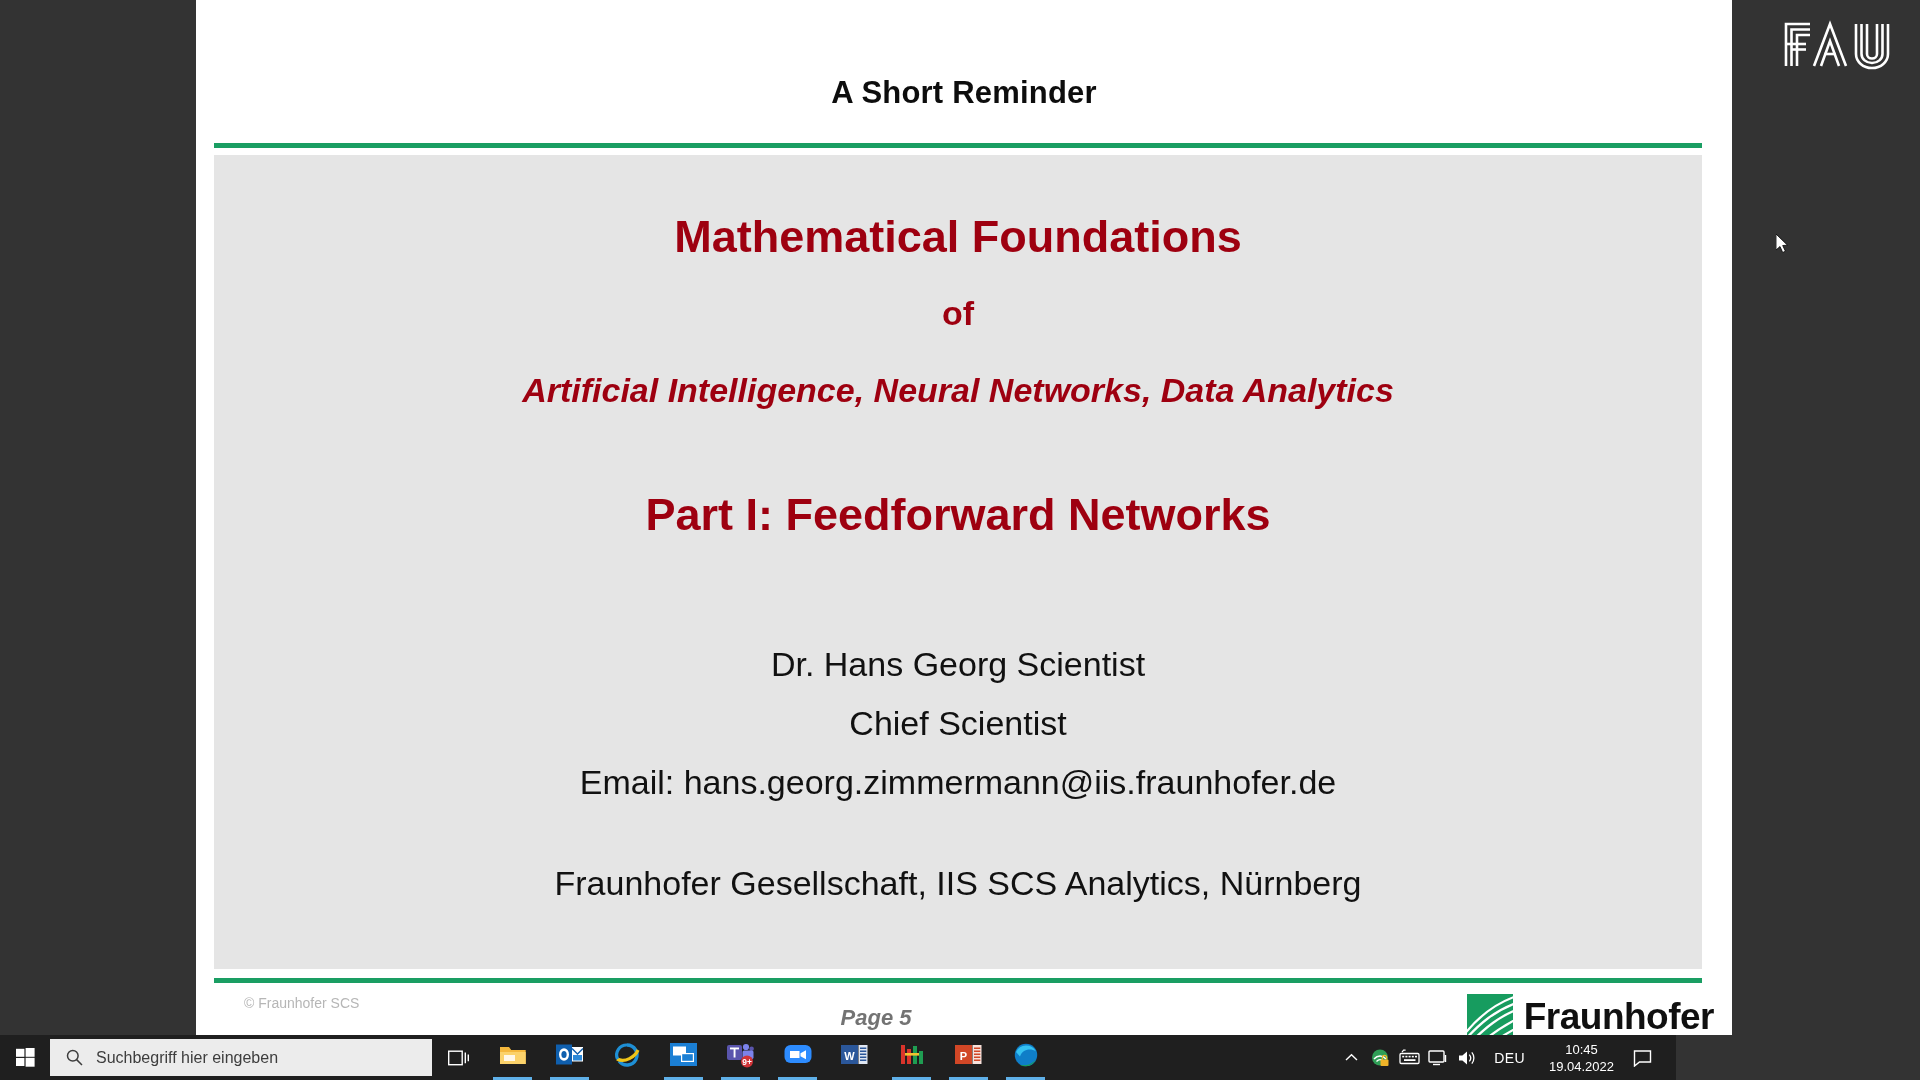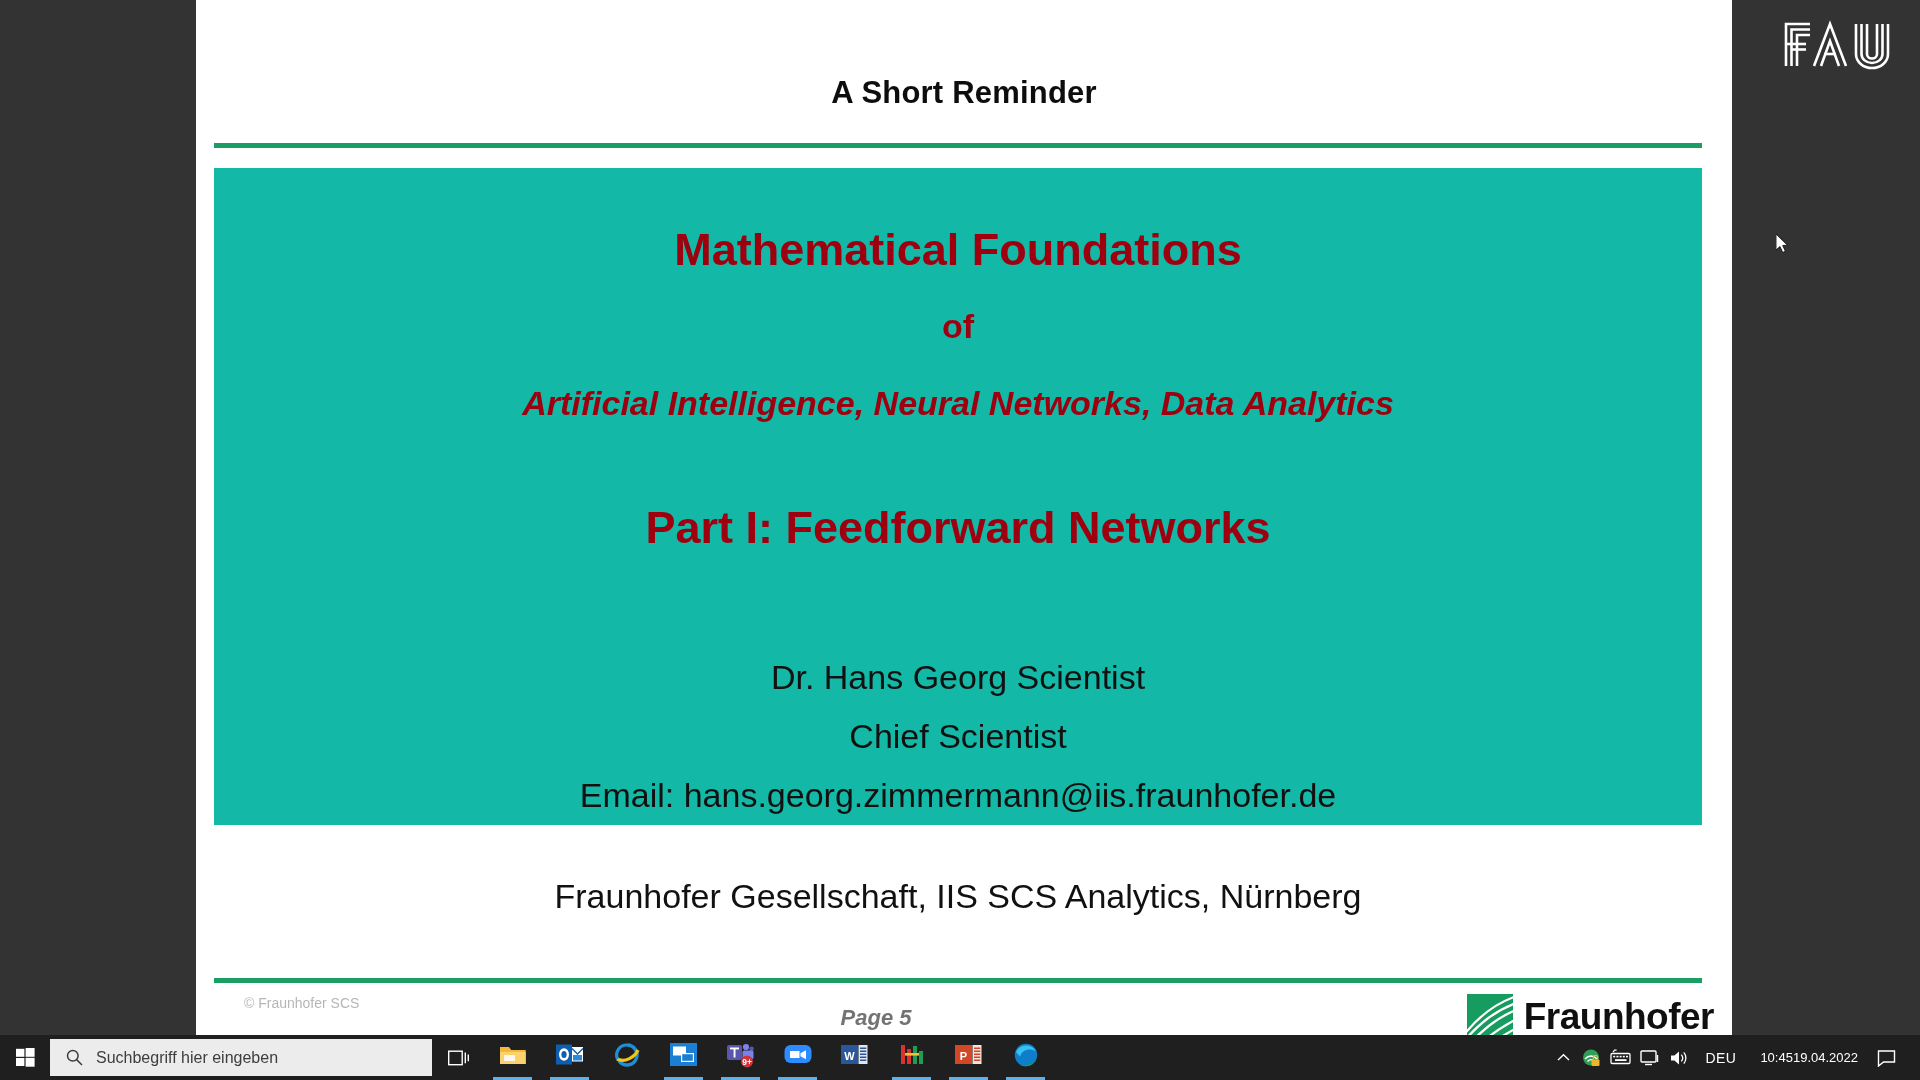--- a/index.html
+++ b/index.html
@@ -65,24 +65,24 @@
     left: 18px;
     top: 978px;
     width: 1488px;
     height: 5px;
     background: #1a9e63;
   }
 
   .content-box {
     position: absolute;
     left: 18px;
-    top: 168px;
+    top: 155px;
     width: 1488px;
-    height: 657px;
-    background: #14b8a6;
+    height: 814px;
+    background: #e5e5e5;
   }
 
   .heading-block {
     position: absolute;
     top: 44px;
     left: 0;
     width: 100%;
     text-align: center;
     color: #9e0010;
     font-weight: bold;
@@ -153,21 +153,21 @@
     top: 234px;
     width: 14px;
     height: 20px;
   }
 
   
   .taskbar {
     position: absolute;
     left: 0;
     bottom: 0;
-    width: 1920px;
+    width: 1676px;
     height: 45px;
     background: #1f1f1f;
     display: flex;
     align-items: center;
   }
   .start-btn {
     width: 50px;
     height: 45px;
     display: flex;
     align-items: center;
@@ -233,21 +233,21 @@
     justify-content: center;
   }
   .tray-lang {
     font-size: 14px;
     color: #ffffff;
     padding: 0 12px;
     letter-spacing: 0.4px;
   }
   .tray-clock {
     display: flex;
-    flex-direction: row;
+    flex-direction: column;
     align-items: center;
     justify-content: center;
     color: #ffffff;
     font-size: 13px;
     line-height: 17px;
     padding: 0 12px;
   }
   .tray-notif {
     width: 34px;
     height: 45px;

